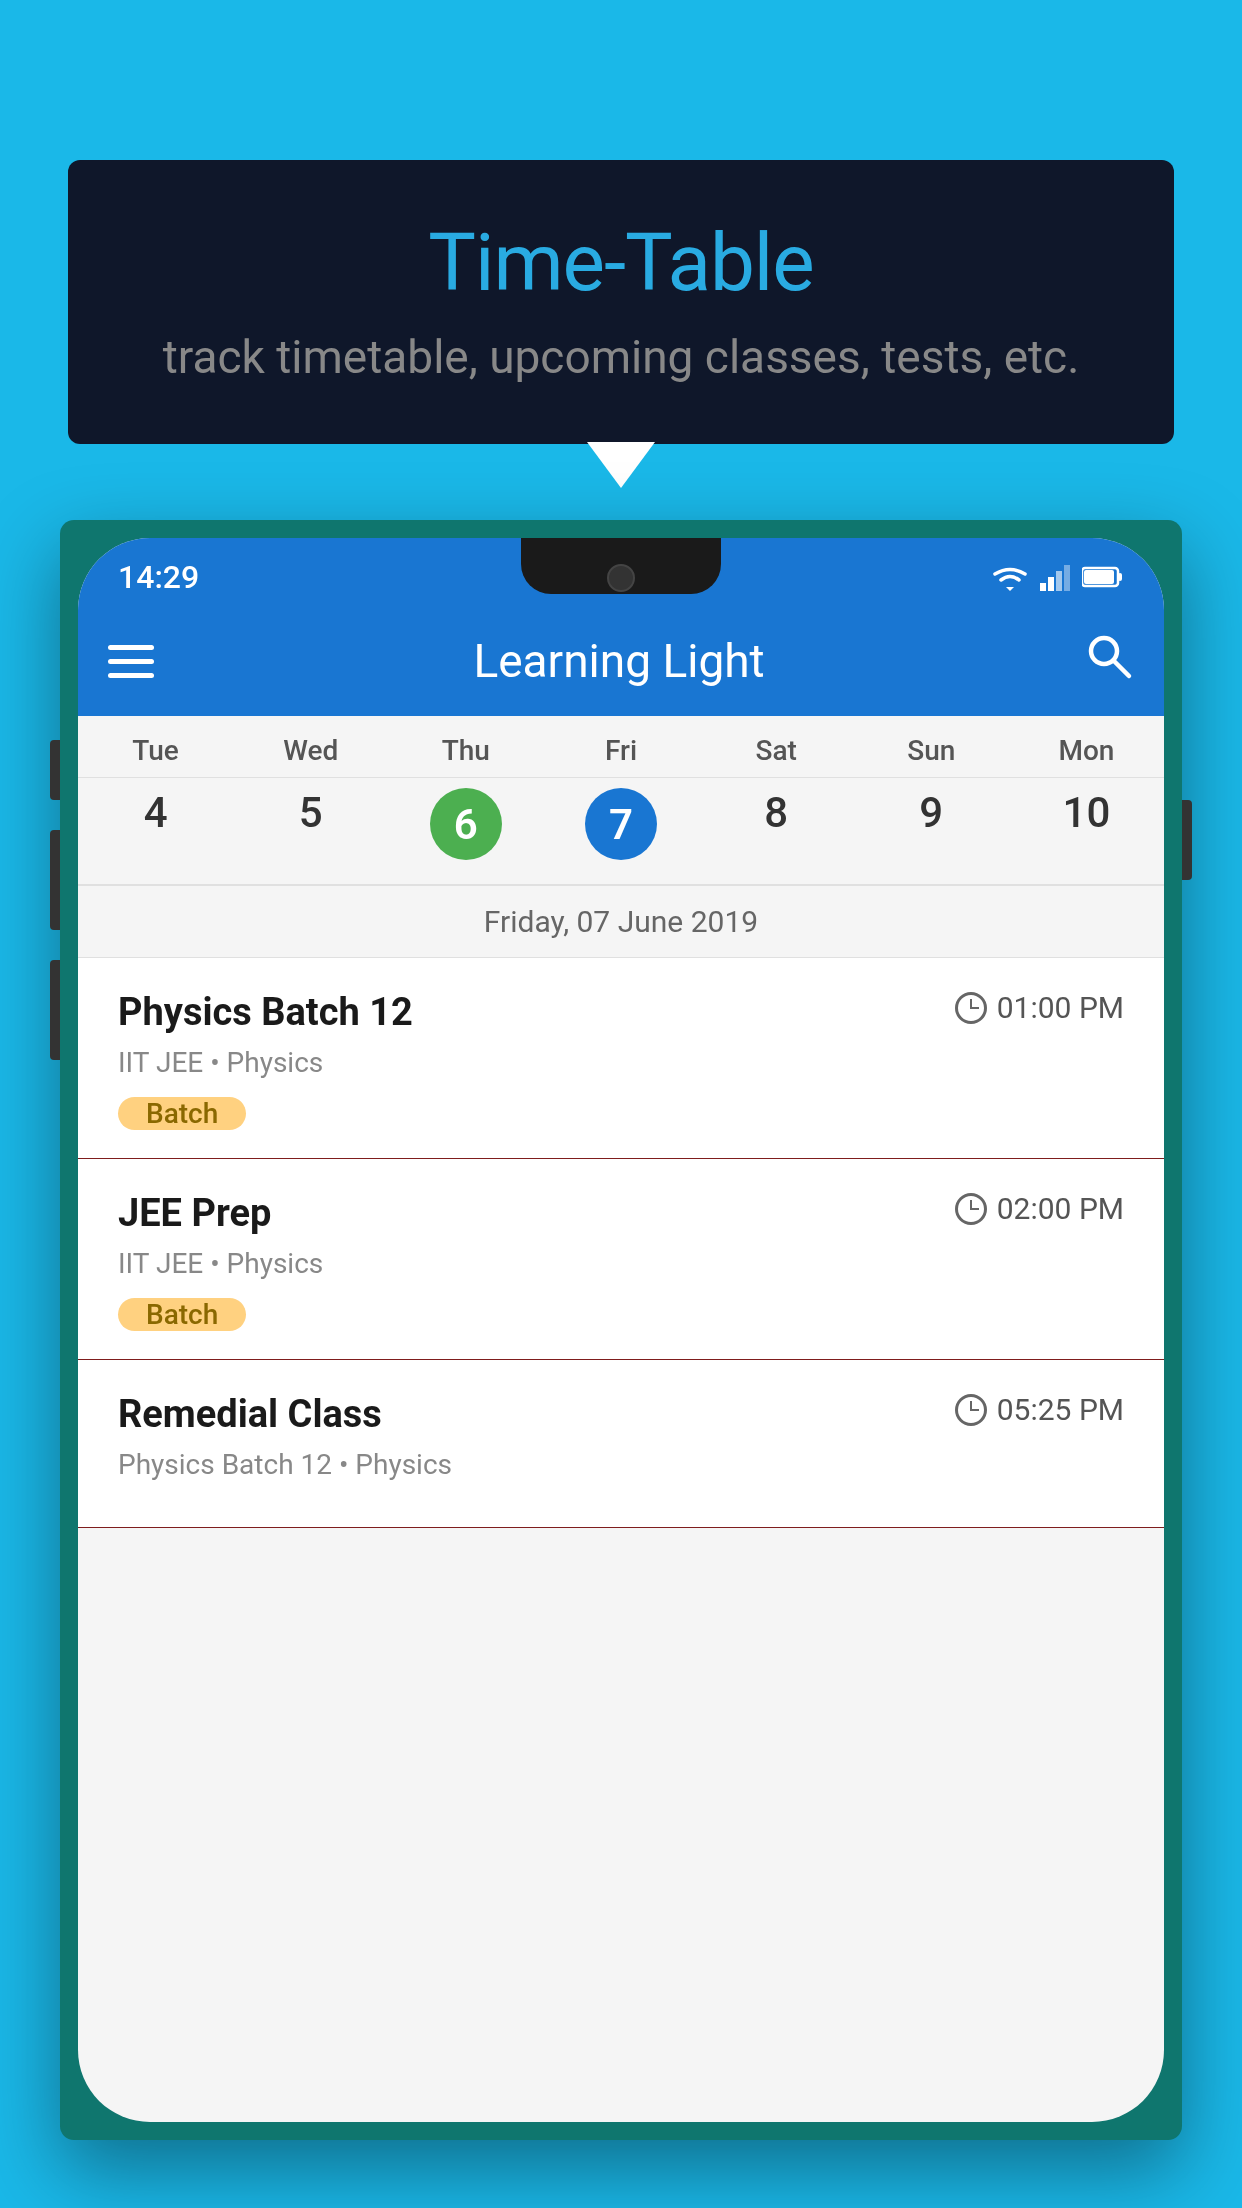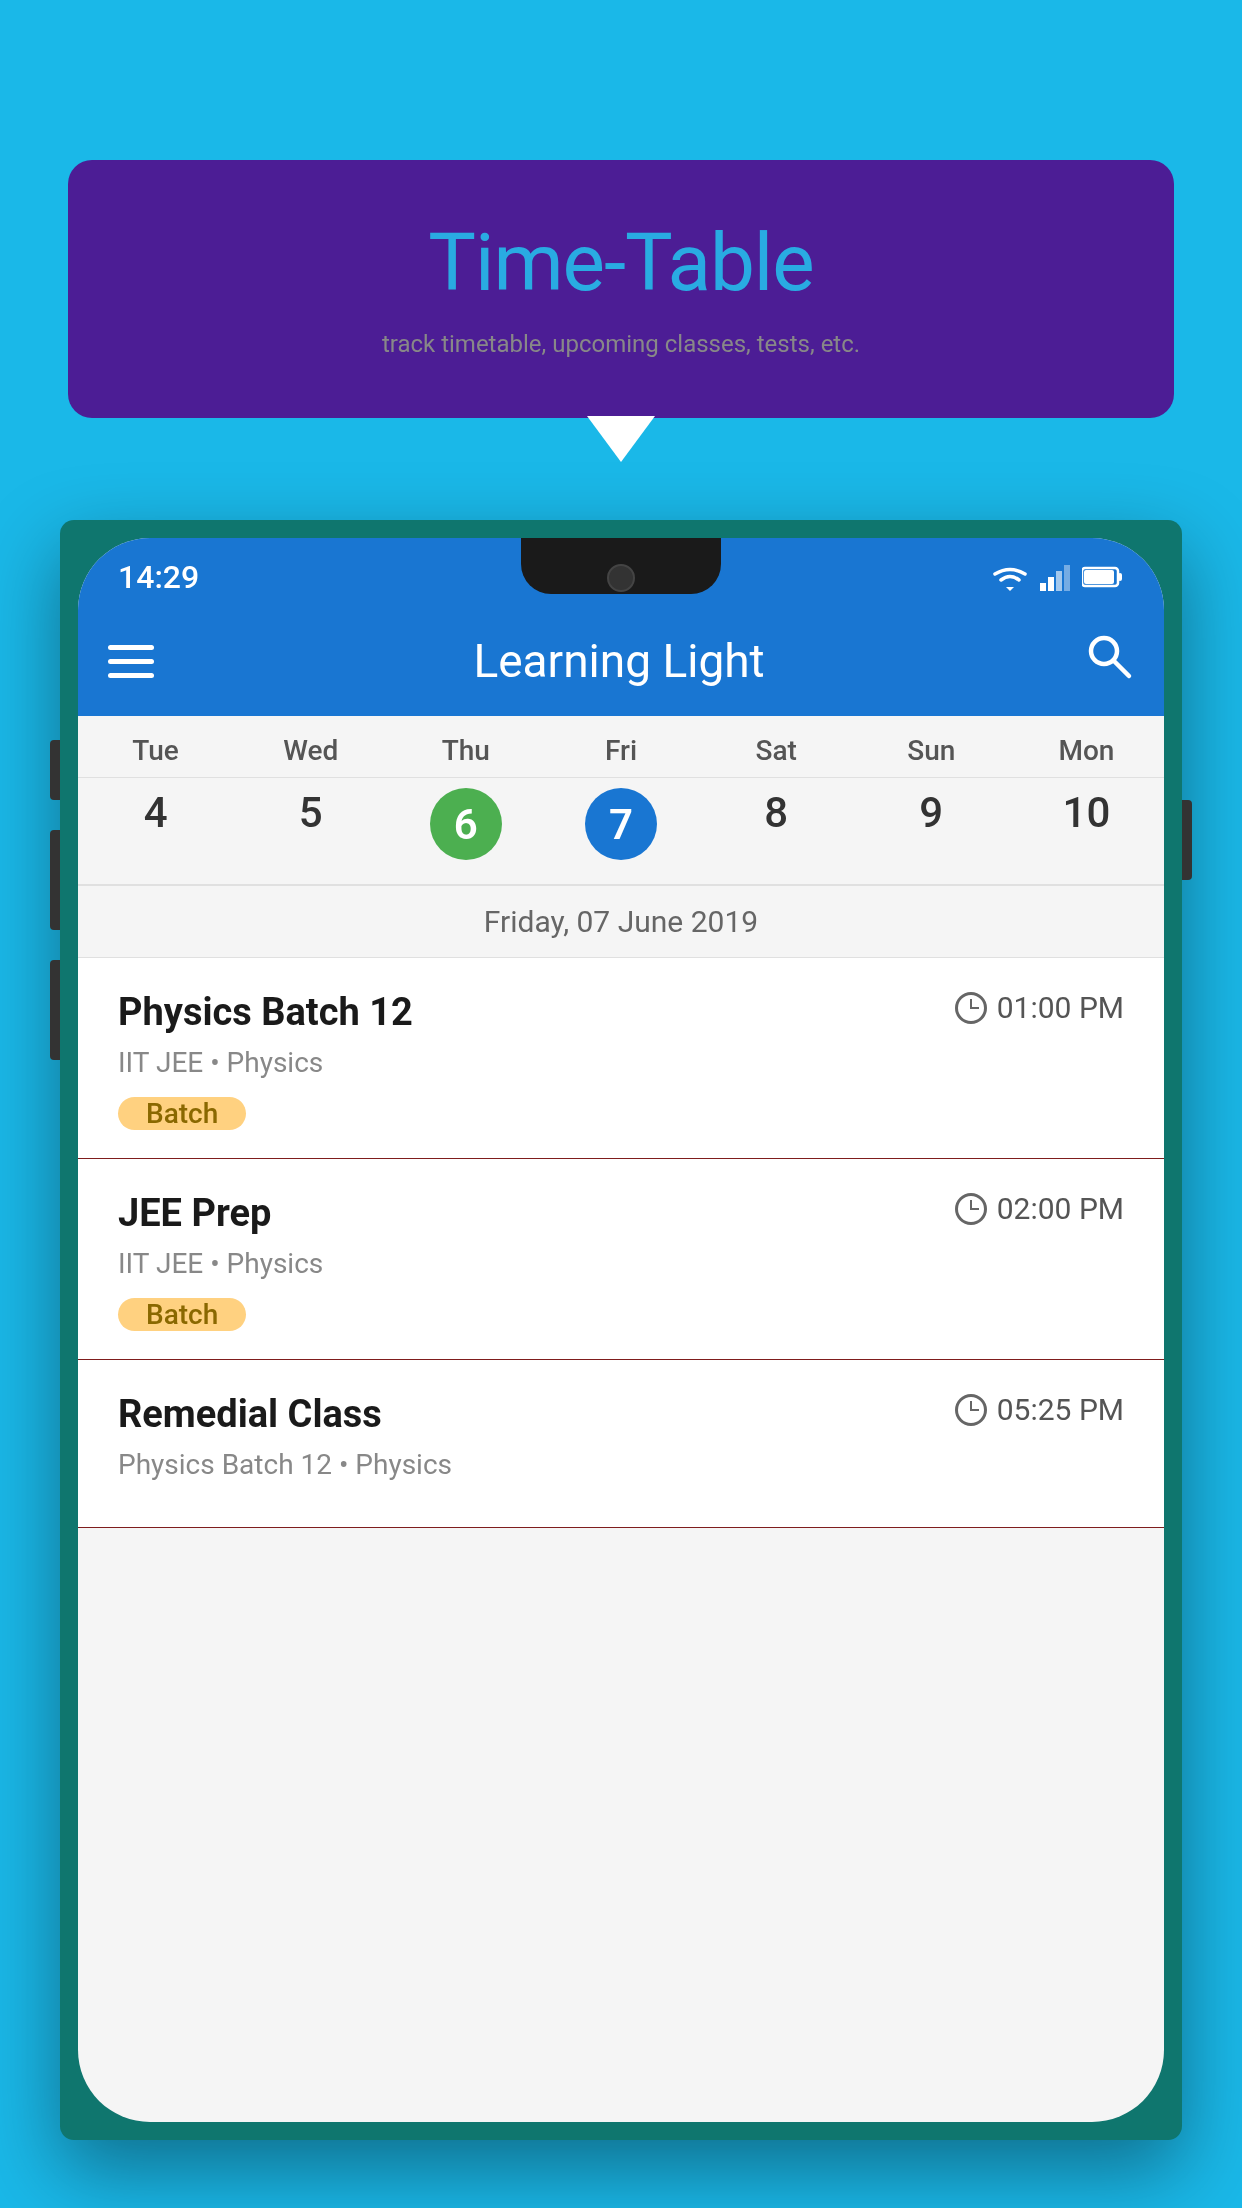--- a/index.html
+++ b/index.html
@@ -13,22 +13,22 @@
       overflow: hidden;
       position: relative;
     }
 
     
     .tooltip-container {
       position: absolute;
       top: 160px;
       left: 68px;
       right: 68px;
-      background: #4c1d95;
-      border-radius: 24px;
+      background: #0f172a;
+      border-radius: 12px;
       padding: 56px 60px 60px;
       text-align: center;
     }
 
     .tooltip-container::after {
       content: '';
       position: absolute;
       bottom: -44px;
       left: 50%;
       transform: translateX(-50%);
@@ -41,21 +41,21 @@
 
     .tooltip-title {
       font-size: 80px;
       color: #29abe2;
       font-weight: 400;
       letter-spacing: -1px;
       margin-bottom: 20px;
     }
 
     .tooltip-subtitle {
-      font-size: 24px;
+      font-size: 46px;
       color: #888;
       font-weight: 400;
     }
 
     
     .phone-wrapper {
       position: absolute;
       top: 520px;
       left: 60px;
       right: 60px;

